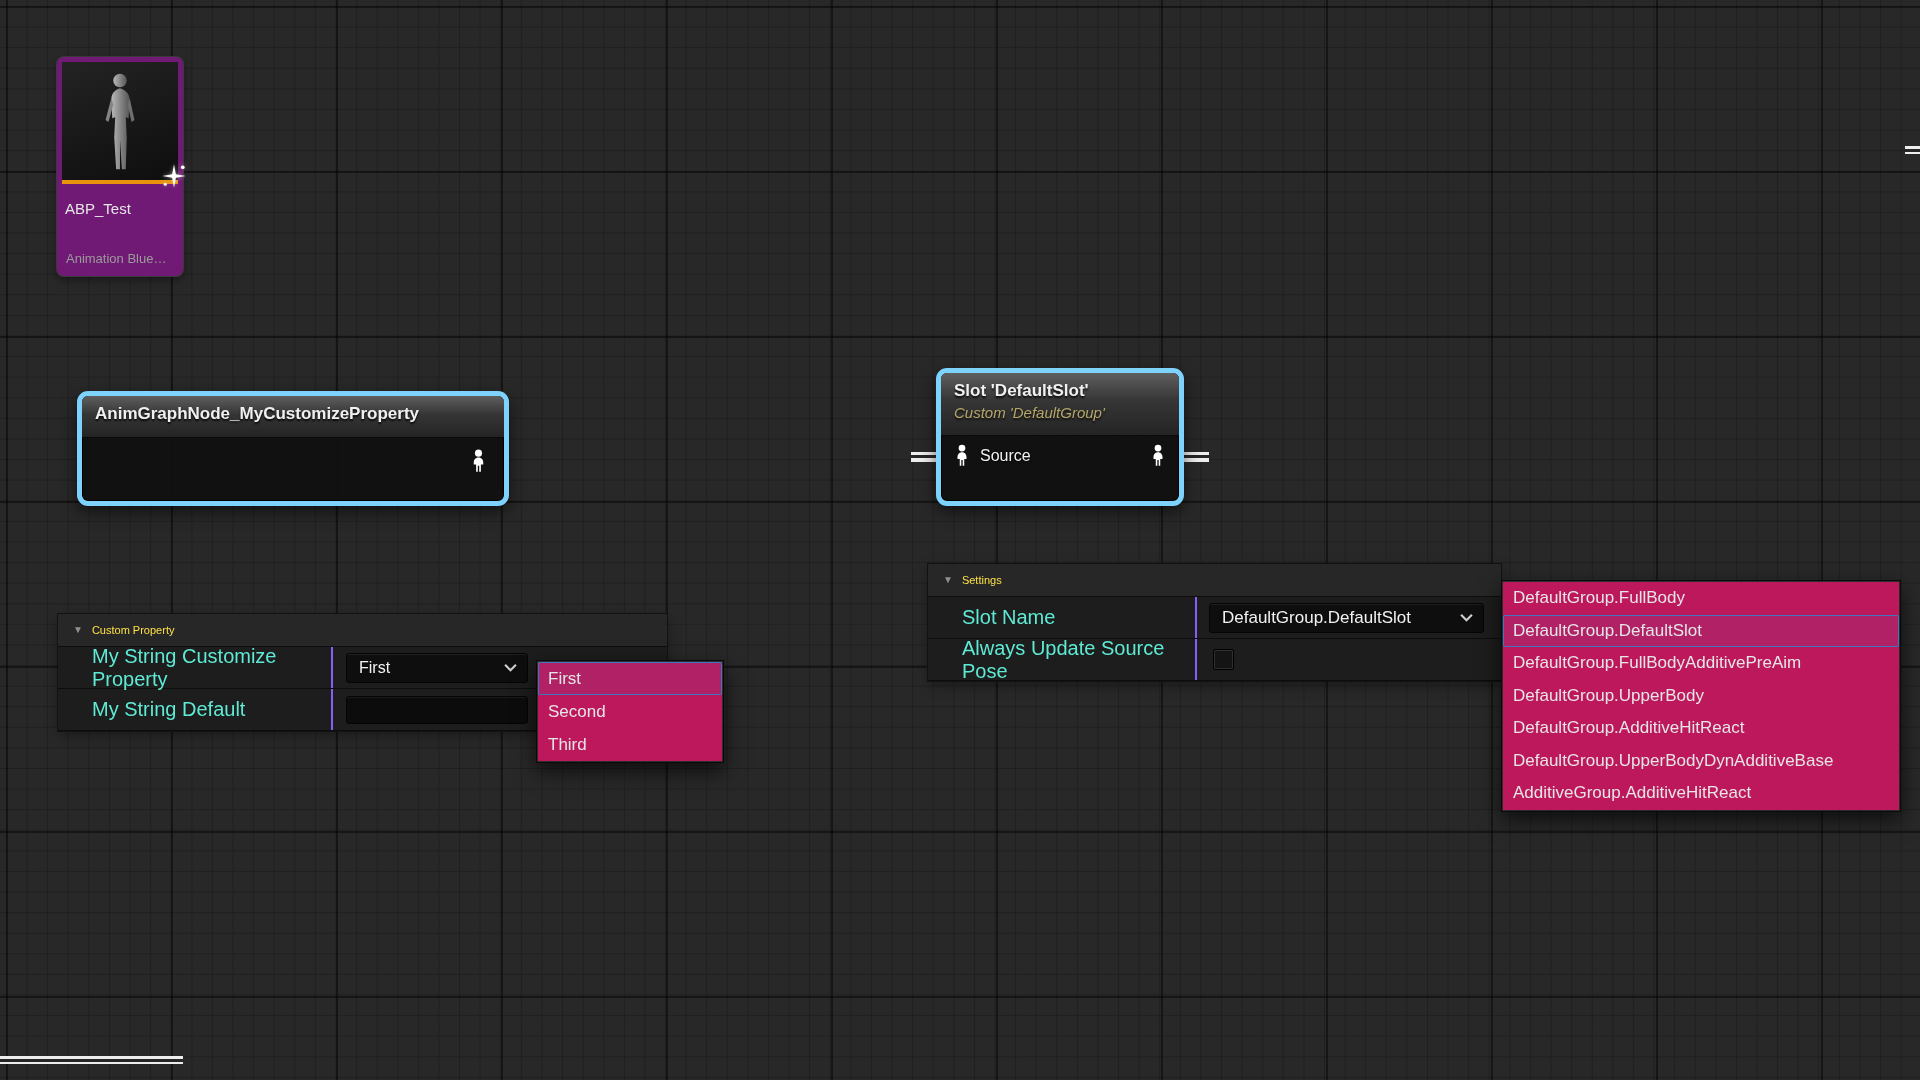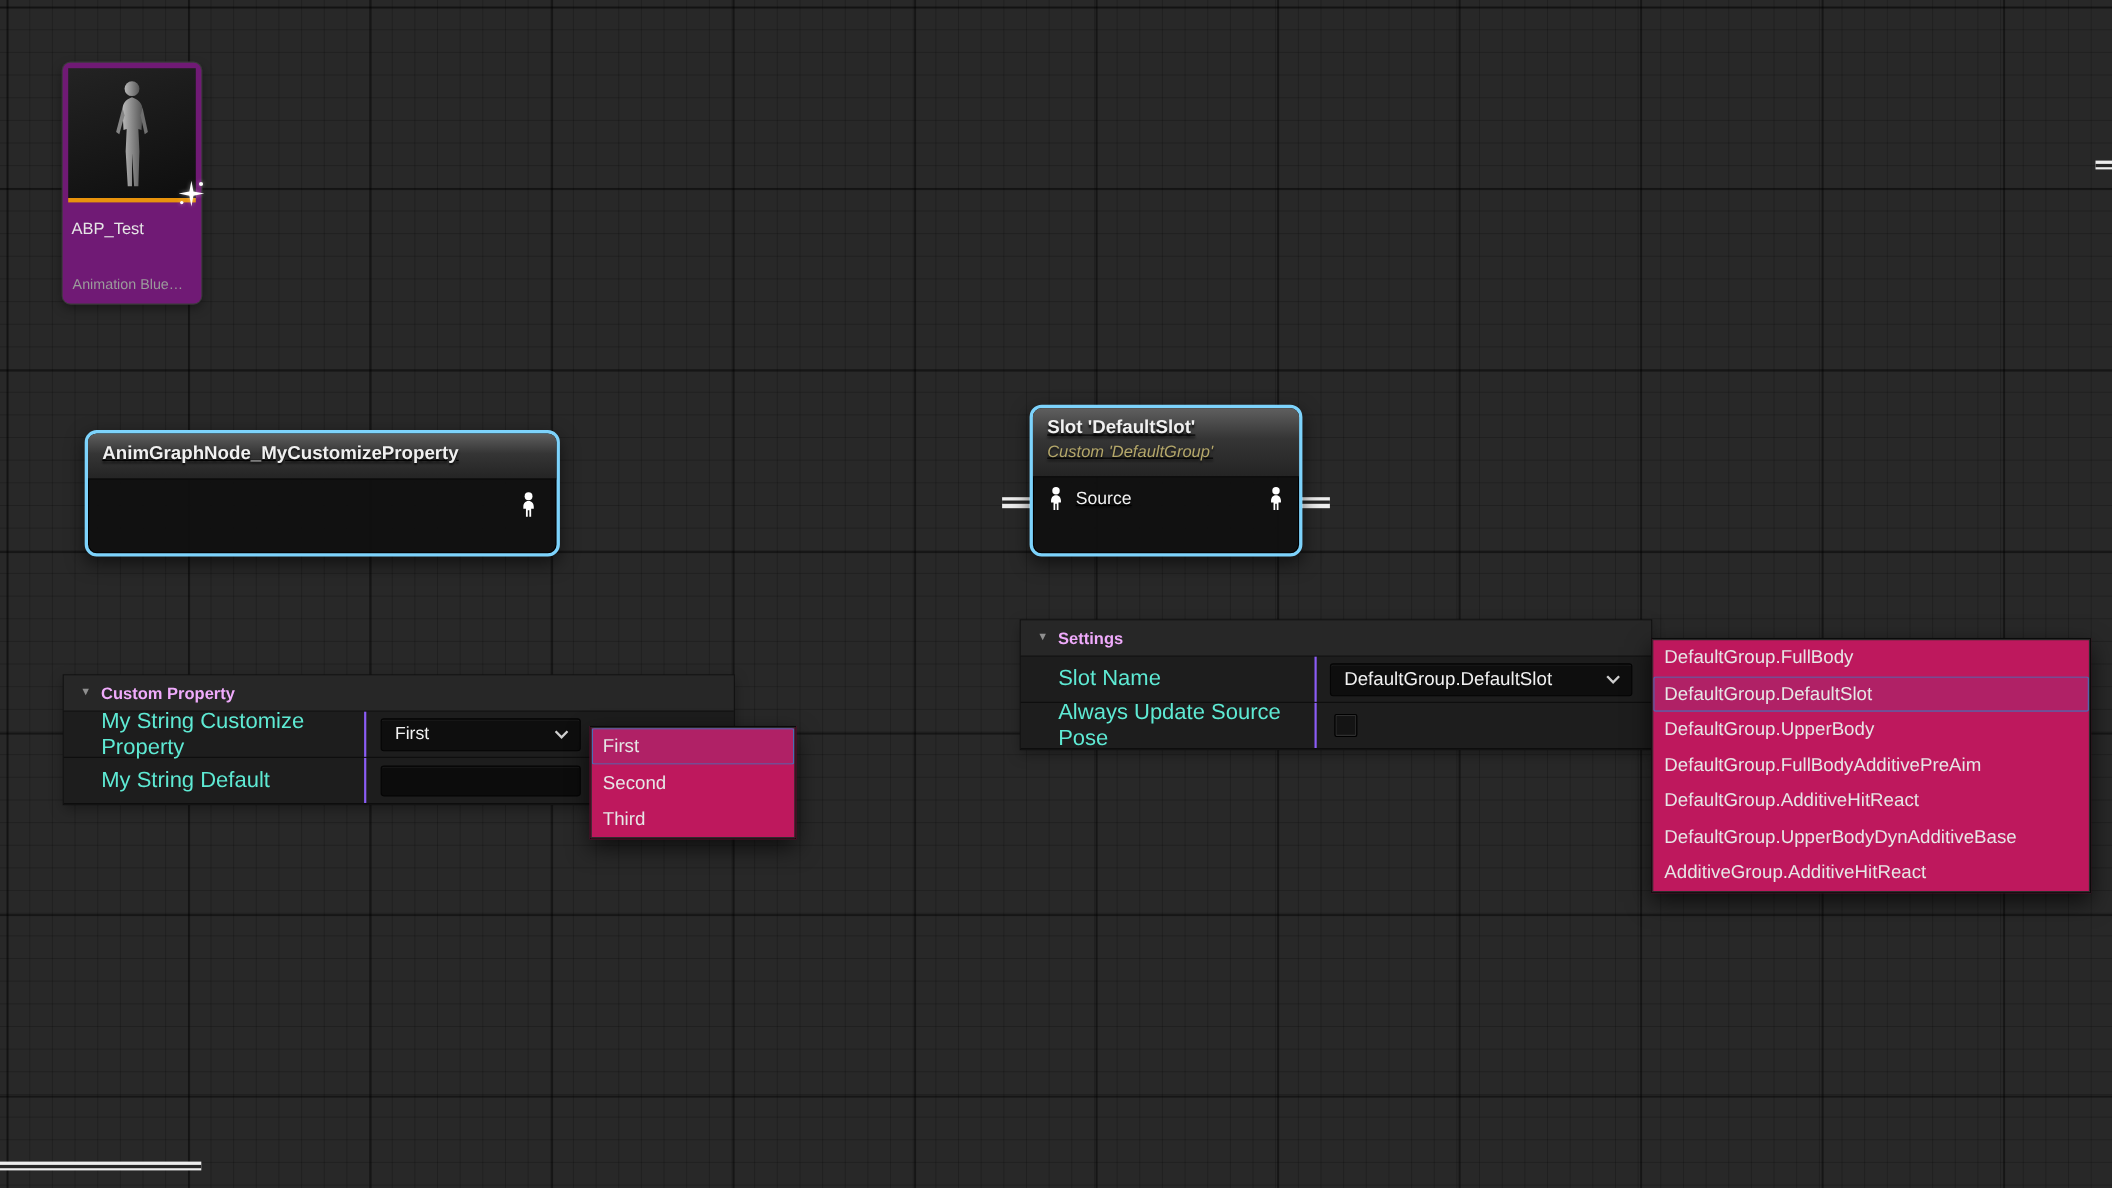--- a/index.html
+++ b/index.html
@@ -34,25 +34,24 @@
     overflow:visible;
   }
   .asset-thumb .mannequin { position:absolute; left:50%; bottom:4px; transform:translateX(-50%); height:106px; }
   .asset-thumb .sparkle { position:absolute; right:-10px; bottom:-10px; width:28px; height:28px; filter:drop-shadow(0 0 2px rgba(255,255,255,.5)); }
   .asset-stripe { width:116px; height:4px; }
   .asset-title { color:#e6e6e6; font-size:15px; margin-top:16px; padding-left:3px; }
   .asset-subtitle { position:absolute; left:9px; bottom:10px; color:#9b9b9b; font-size:13px; }
 
   
   .node {
-    position:absolute; border:3px solid #7dd3fc; border-radius:11px;
+    position:absolute; border:5px solid #7dd3fc; border-radius:11px;
     background:rgba(16,16,16,0.94);
     box-shadow:inset 0 0 0 1px #000, 0 6px 16px rgba(0,0,0,.55);
     overflow:hidden;
-    text-decoration:underline;
   }
   .node-header {
     background:linear-gradient(#5f5f5f 0%, #353535 45%, #242424 100%);
     border-bottom:1px solid #0a0a0a;
     padding:8px 13px 6px;
   }
   .node-title { color:#f0f0f0; font-weight:bold; font-size:17px; text-shadow:0 2px 2px rgba(0,0,0,.85); white-space:nowrap; }
   .node-subtitle { color:#b4a76a; font-style:italic; font-size:15px; margin-top:3px; text-shadow:0 2px 2px rgba(0,0,0,.7); }
   .node-body { position:relative; }
 
@@ -73,21 +72,21 @@
   .pose-wire::after { content:""; position:absolute; left:0; right:0; top:3px; height:3px; background:#262626; }
   .stub-left  { left:911px; top:452px; width:27px; }
   .stub-right { left:1181px; top:452px; width:28px; }
   .wire-topright   { left:1905px; top:146px; width:15px; height:8px; }
   .wire-bottomleft { left:0px; top:1056px; width:183px; height:8px; }
 
   
   .details-panel { position:absolute; background:#1d1d1d; box-shadow:0 0 0 1px #121212, 0 4px 12px rgba(0,0,0,.35); }
   .panel-header { height:33px; background:#272727; display:flex; align-items:center; gap:9px; padding-left:15px; border-bottom:1px solid #0d0d0d; }
   .expander { color:#8f8f8f; font-size:10px; line-height:1; }
-  .panel-header-label { color:#f0abfc; font-weight:bold; font-size:15px; }
+  .panel-header-label { color:#fde047; font-weight:normal; font-size:11px; }
   .panel-row { height:42px; display:flex; align-items:center; border-bottom:1px solid #0d0d0d; background:#1d1d1d; }
   .row-label { height:100%; display:flex; align-items:center; padding-left:34px; color:#5eead4; font-size:20px; border-right:2px solid #8b5cf6; }
   .row-value { flex:1; display:flex; align-items:center; }
 
   .custom-panel { left:58px; top:614px; width:609px; }
   .custom-panel .row-label { width:275px; }
   .settings-panel { left:928px; top:564px; width:573px; }
   .settings-panel .row-label { width:269px; }
 
   .combo {
@@ -264,19 +263,19 @@
       <div class="row-label">Always Update Source Pose</div>
       <div class="row-value">
         <div class="checkbox"></div>
       </div>
     </div>
   </div>
 
   <div class="popup slot-popup">
     <div class="popup-item">DefaultGroup.FullBody</div>
     <div class="popup-item selected">DefaultGroup.DefaultSlot</div>
+    <div class="popup-item">DefaultGroup.FullBodyAdditivePreAim</div>
     <div class="popup-item">DefaultGroup.UpperBody</div>
-    <div class="popup-item">DefaultGroup.FullBodyAdditivePreAim</div>
     <div class="popup-item">DefaultGroup.AdditiveHitReact</div>
     <div class="popup-item">DefaultGroup.UpperBodyDynAdditiveBase</div>
     <div class="popup-item">AdditiveGroup.AdditiveHitReact</div>
   </div>
 </div>
 
 </body></html>

